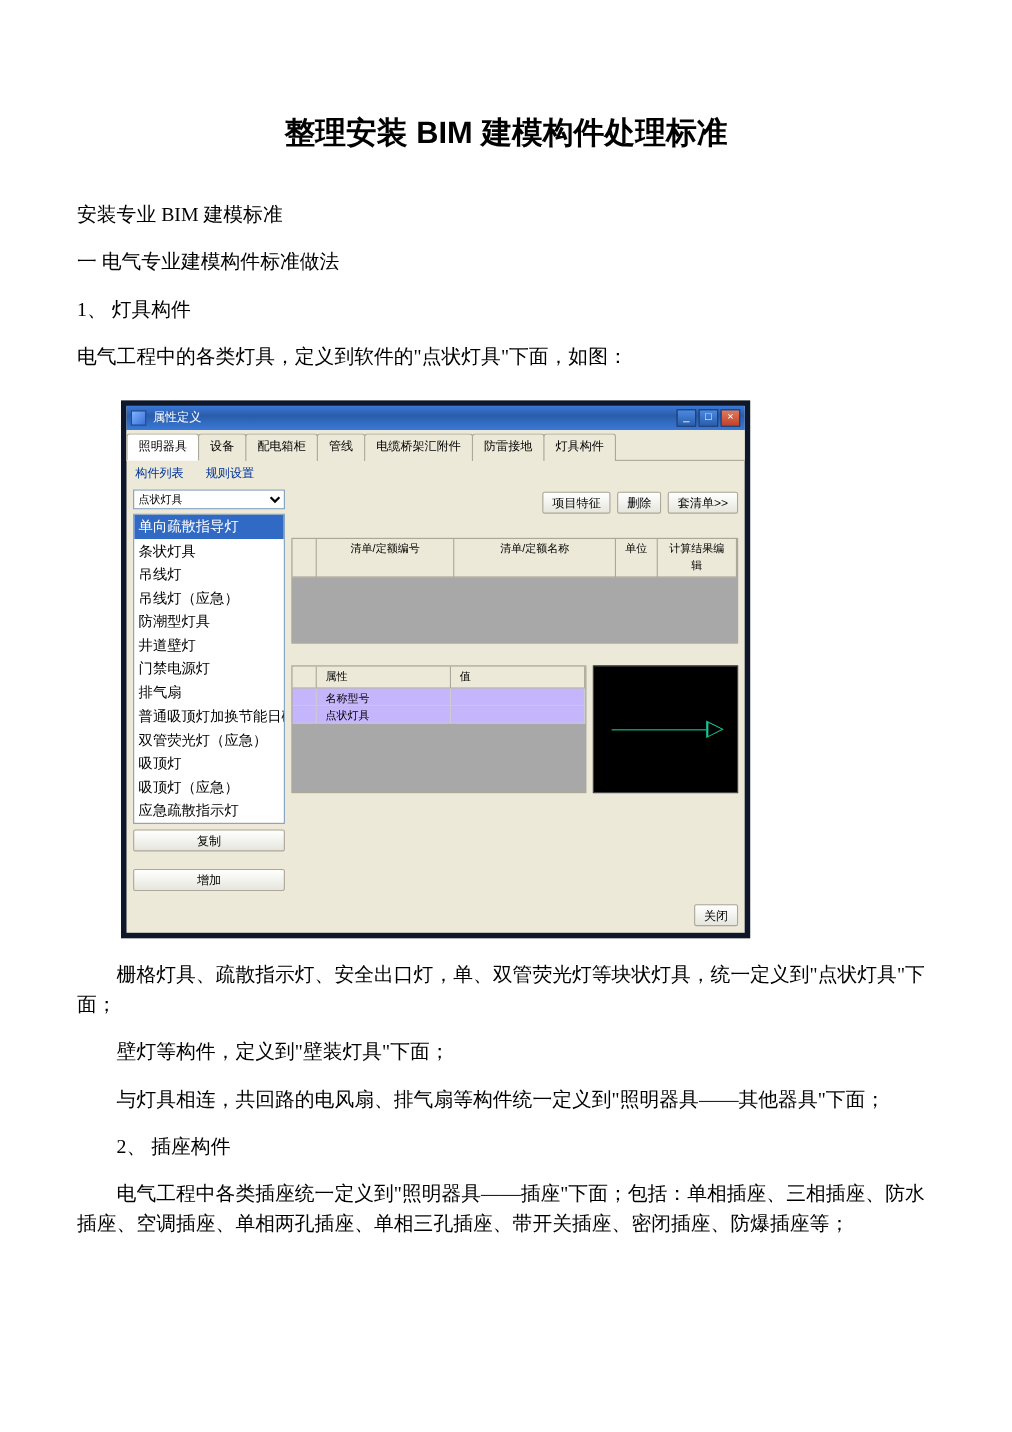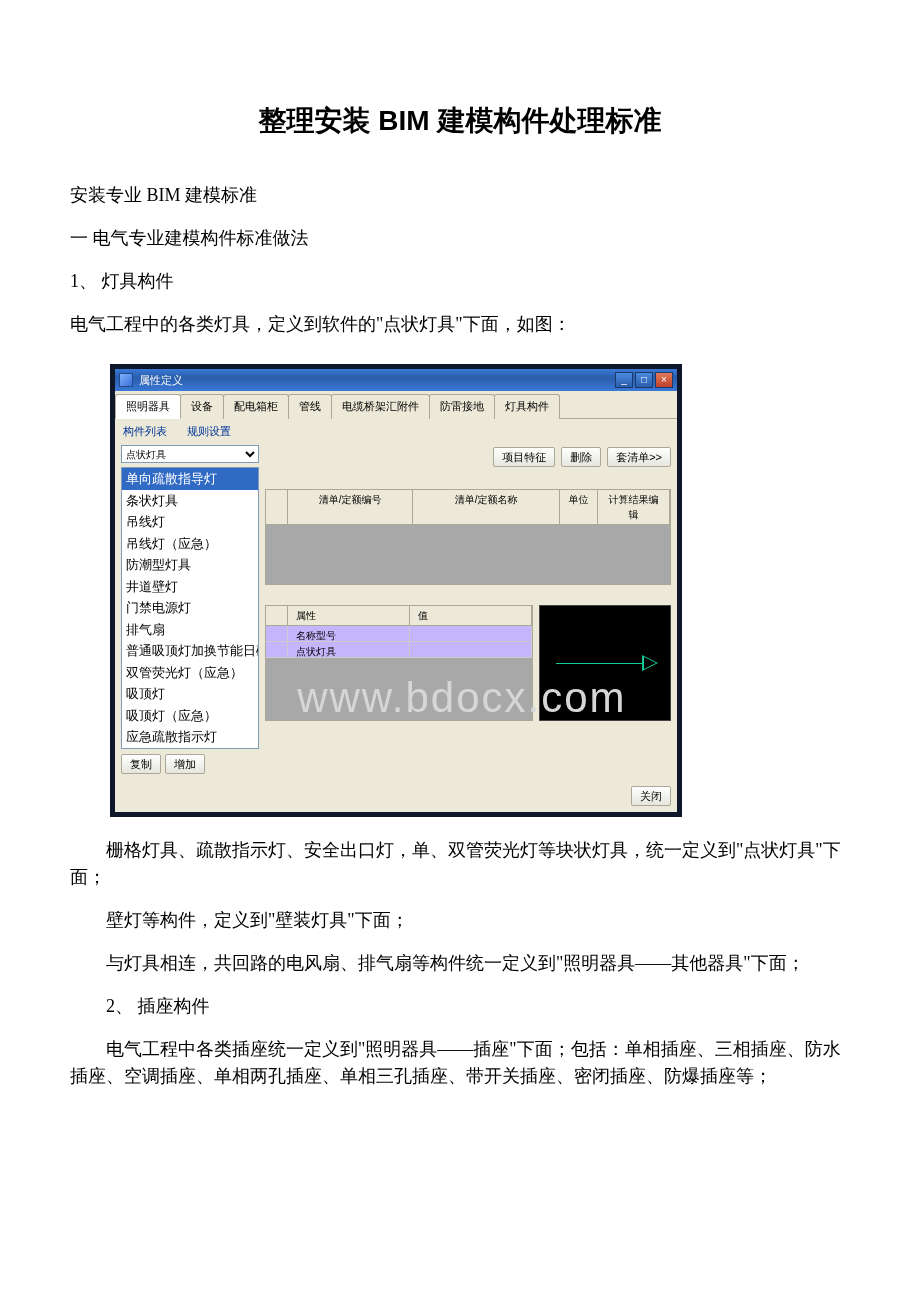--- a/index.html
+++ b/index.html
@@ -130,21 +130,21 @@
     overflow: hidden;
     font-size: 11px;
     color: #000;
   }
   .listbox .item {
     padding: 1px 4px;
     white-space: nowrap;
     font-size: 13px;
   }
   .listbox .item.sel { background: #316ac5; color: #fff; }
-  .btn-row { display: flex; gap: 4px; margin-top: 5px; }
+  .btn-row { display: flex; gap: 16px; margin-top: 5px; flex-direction: column; }
   .btn {
     border: 1px solid #aca899;
     background: linear-gradient(#fff,#e6e6de);
     padding: 2px 8px;
     font-size: 11px;
     height: 20px;
     cursor: pointer;
     border-radius: 2px;
   }
   .btn.disabled { color: #999; }
@@ -272,21 +272,20 @@
 
 
 <h1 class="title">整理安装 BIM 建模构件处理标准</h1>
 
 <p class="para no-indent">安装专业 BIM 建模标准</p>
 <p class="para no-indent">一 电气专业建模构件标准做法</p>
 <p class="para no-indent">1、 灯具构件</p>
 <p class="para no-indent">电气工程中的各类灯具，定义到软件的"点状灯具"下面，如图：</p>
 
 <div class="screenshot-wrap">
-  <div class="watermark">www.bdocx.com</div>
 
   <div class="win">
     <div class="titlebar">
       <div class="app-icon"></div>
       <div class="win-title">属性定义</div>
       <div class="win-btns">
         <div class="win-btn">_</div>
         <div class="win-btn">□</div>
         <div class="win-btn close">×</div>
       </div>

